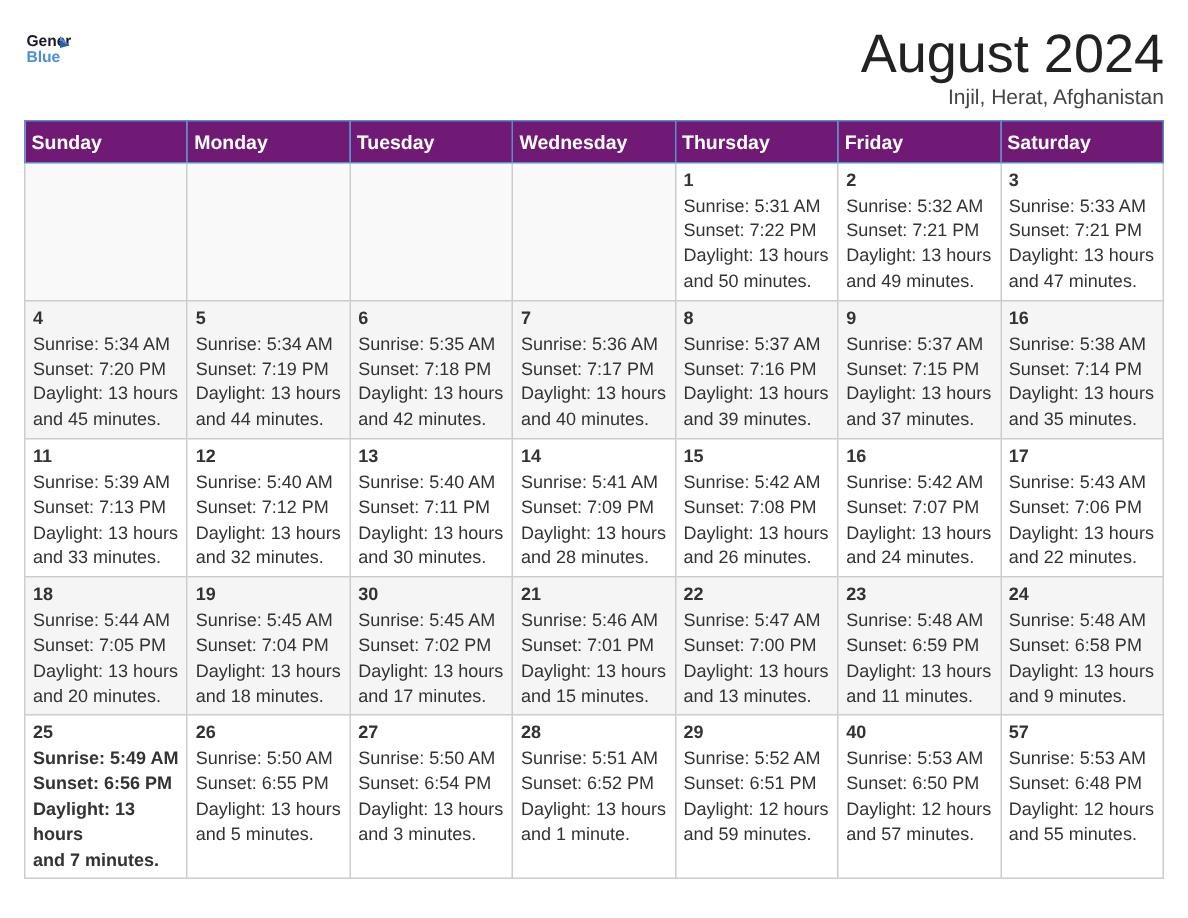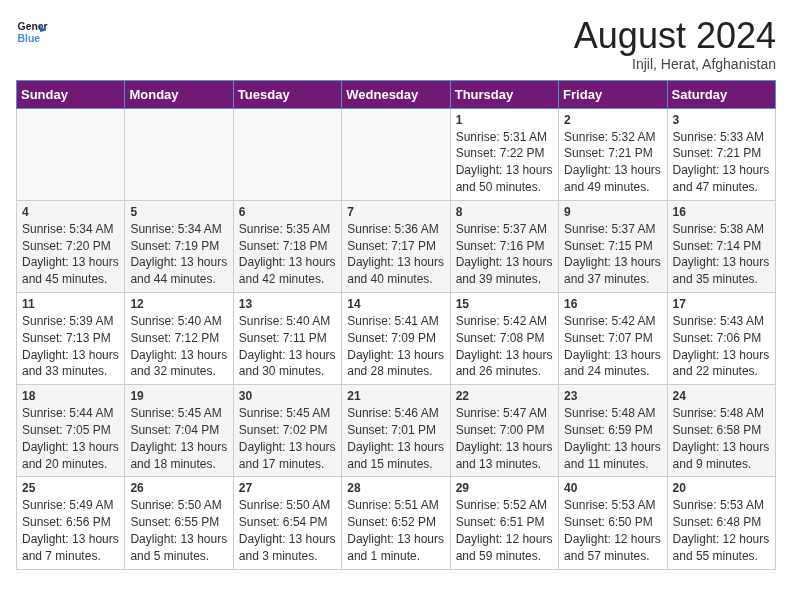--- a/index.html
+++ b/index.html
@@ -291,21 +291,21 @@
           <span class="day-number">24</span>
           <div class="day-info" style="white-space: pre-line;">Sunrise: 5:48 AM
 Sunset: 6:58 PM
 Daylight: 13 hours
 and 9 minutes.</div>
         </td>
       </tr>
       <tr>
         <td>
           <span class="day-number">25</span>
-          <div class="day-info" style="white-space: pre-line;">Sunrise: 5:49 AM
+          <div class="day-info" style="white-space: pre-line; font-weight: bold;">Sunrise: 5:49 AM
 Sunset: 6:56 PM
 Daylight: 13 hours
 and 7 minutes.</div>
         </td>
         <td>
           <span class="day-number">26</span>
           <div class="day-info" style="white-space: pre-line;">Sunrise: 5:50 AM
 Sunset: 6:55 PM
 Daylight: 13 hours
 and 5 minutes.</div>
@@ -332,21 +332,21 @@
 and 59 minutes.</div>
         </td>
         <td>
           <span class="day-number">40</span>
           <div class="day-info" style="white-space: pre-line;">Sunrise: 5:53 AM
 Sunset: 6:50 PM
 Daylight: 12 hours
 and 57 minutes.</div>
         </td>
         <td>
-          <span class="day-number">20</span>
+          <span class="day-number">57</span>
           <div class="day-info" style="white-space: pre-line;">Sunrise: 5:53 AM
 Sunset: 6:48 PM
 Daylight: 12 hours
 and 55 minutes.</div>
         </td>
       </tr>
     </tbody>
 </table>
 
 </body></html>

